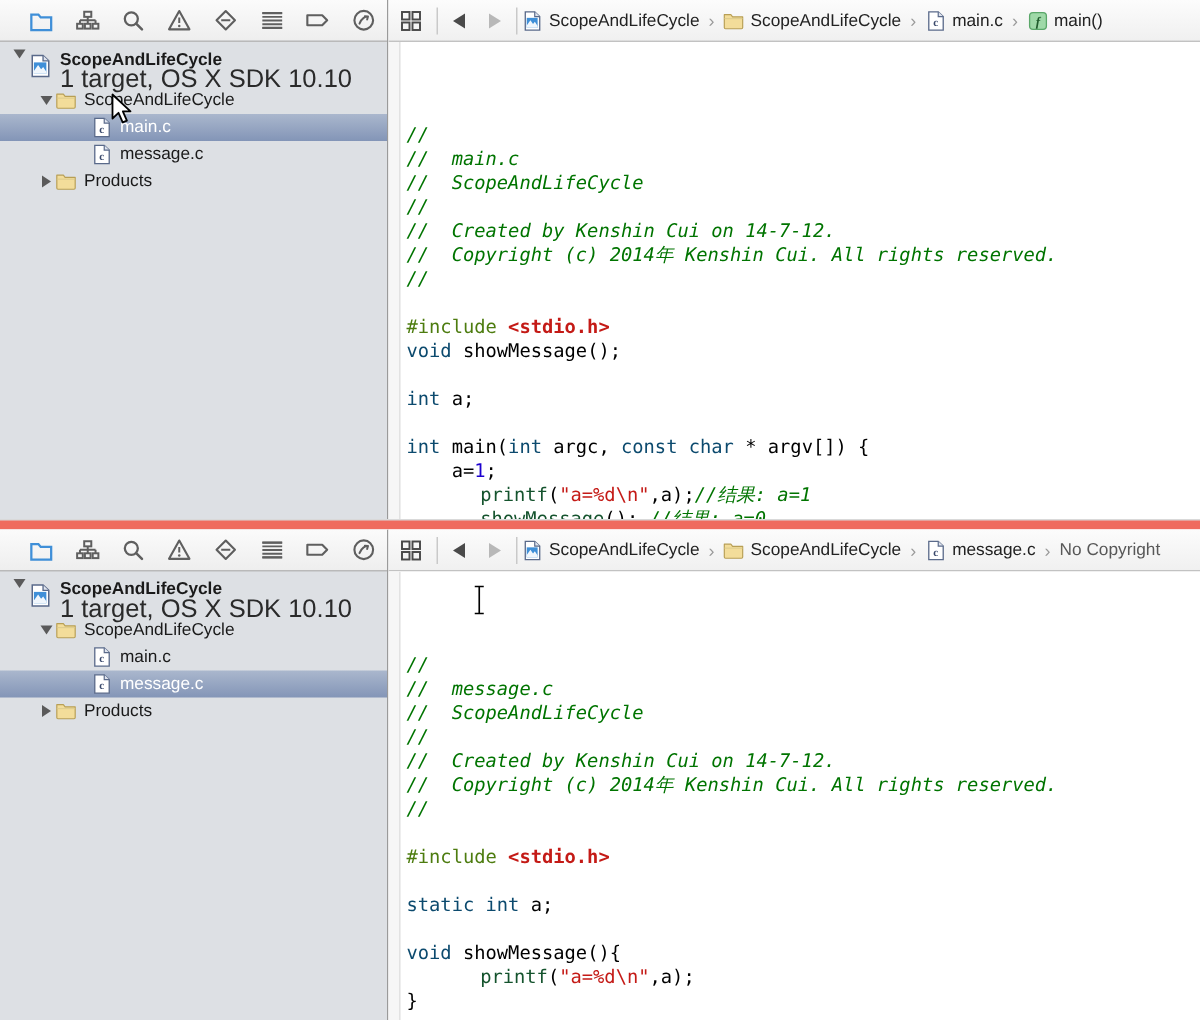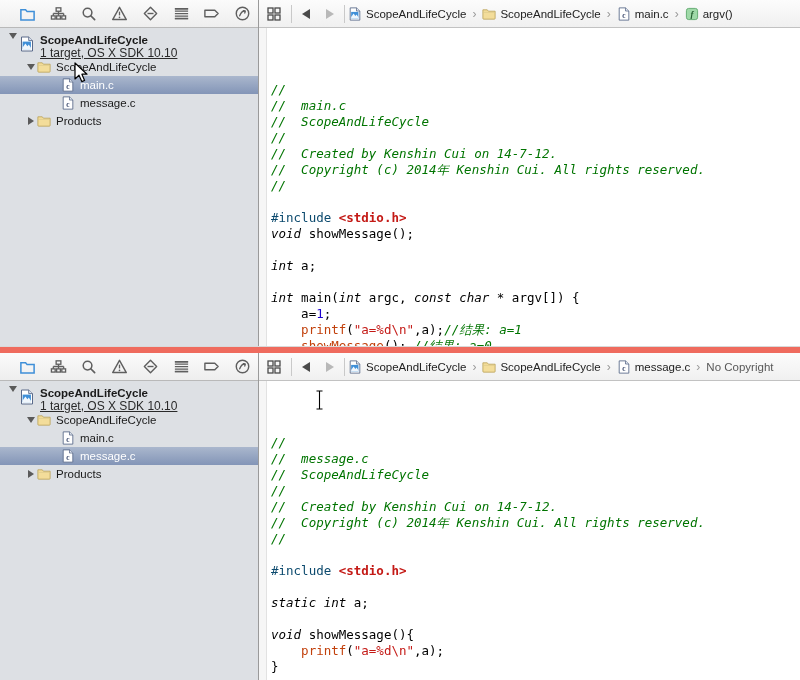--- a/index.html
+++ b/index.html
@@ -87,21 +87,21 @@
     border-left: 6px solid #5a5a5a;
   }
   .indent-1 { padding-left: 6px; }
   .indent-2 { padding-left: 24px; }
   .indent-3 { padding-left: 48px; }
 
   .ic { flex: 0 0 auto; margin-right: 5px; display: block; }
 
   .root-text { display: flex; flex-direction: column; line-height: 12.5px; margin-top: 1px; }
   .root-title { font-weight: bold; font-size: 11.5px; }
-  .root-sub { font-size: 12px; color: #2a2a2a; text-decoration: underline; }
+  .root-sub { font-size: 17px; color: #2a2a2a; }
 
   .lbl { font-size: 11.5px; }
 
   
   .editor {
     flex: 1 1 auto;
     display: flex; flex-direction: column;
     background: #ffffff;
     overflow: hidden;
     position: relative;
@@ -142,24 +142,24 @@
   .gutter {
     position: absolute; left: 0; top: 0; bottom: 0;
     width: 7px;
     background: #f6f6f6;
     border-right: 1px solid #e2e2e2;
   }
   .code-inner { position: relative; padding-left: 4px; }
 
   
   .cm  { color: #007400; font-style: italic; }
-  .pp  { color: #0c4a6e; }
-  .kw  { color: #000000; font-style: italic; }
+  .pp  { color: #4d7c0f; }
+  .kw  { color: #0c4a6e; }
   .str { color: #c41a16; }
-  .fn  { color: #c2410c; }
+  .fn  { color: #14532d; margin-left: 19px; }
   .pl  { color: #000000; }
   .num { color: #1c00cf; }
   .ang { color: #c41a16; font-weight: bold; }
 
   
   .cursor-arrow { position: absolute; pointer-events: none; }
   .cursor-ibeam { position: absolute; pointer-events: none; }
 </style>
 </head>
 <body>
@@ -325,21 +325,21 @@
        <text x="7.8" y="12" font-family="Liberation Serif, serif" font-size="8.5" font-weight="bold" fill="#39486b" text-anchor="middle">c</text>
             </svg>
             <span>main.c</span>
           </div>
           <span class="crumb-sep">›</span>
           <div class="crumb">
             <svg width="14" height="14" viewBox="0 0 16 16" class="ic">
               <rect x="1.6" y="1.6" width="12.8" height="12.8" rx="2.6" fill="#9fd9a8" stroke="#5aa769" stroke-width="1"></rect>
        <text x="8" y="11.8" font-family="Liberation Serif, serif" font-size="10" font-style="italic" font-weight="bold" fill="#215c2d" text-anchor="middle">f</text>
             </svg>
-            <span>argv()</span>
+            <span>main()</span>
           </div>
         </div>
       <div class="code">
         <div class="gutter"></div>
         <div class="code-inner" id="code-top"><div><span class="cm">//</span></div><div><span class="cm">//  main.c</span></div><div><span class="cm">//  ScopeAndLifeCycle</span></div><div><span class="cm">//</span></div><div><span class="cm">//  Created by Kenshin Cui on 14-7-12.</span></div><div><span class="cm">//  Copyright (c) 2014年 Kenshin Cui. All rights reserved.</span></div><div><span class="cm">//</span></div><div>&nbsp;</div><div><span class="pp">#include </span><span class="ang">&lt;stdio.h&gt;</span></div><div><span class="kw">void</span><span class="pl"> showMessage();</span></div><div>&nbsp;</div><div><span class="kw">int</span><span class="pl"> a;</span></div><div>&nbsp;</div><div><span class="kw">int</span><span class="pl"> main(</span><span class="kw">int</span><span class="pl"> argc, </span><span class="kw">const</span><span class="pl"> </span><span class="kw">char</span><span class="pl"> * argv[]) {</span></div><div><span class="pl">    a=</span><span class="num">1</span><span class="pl">;</span></div><div><span class="pl">    </span><span class="fn">printf</span><span class="pl">(</span><span class="str">"a=%d\n"</span><span class="pl">,a);</span><span class="cm">//结果: a=1</span></div><div><span class="pl">    </span><span class="fn">showMessage</span><span class="pl">(); </span><span class="cm">//结果: a=0</span></div></div>
       </div>
     </div>
   </div>
 
   <div class="red-divider"></div>

